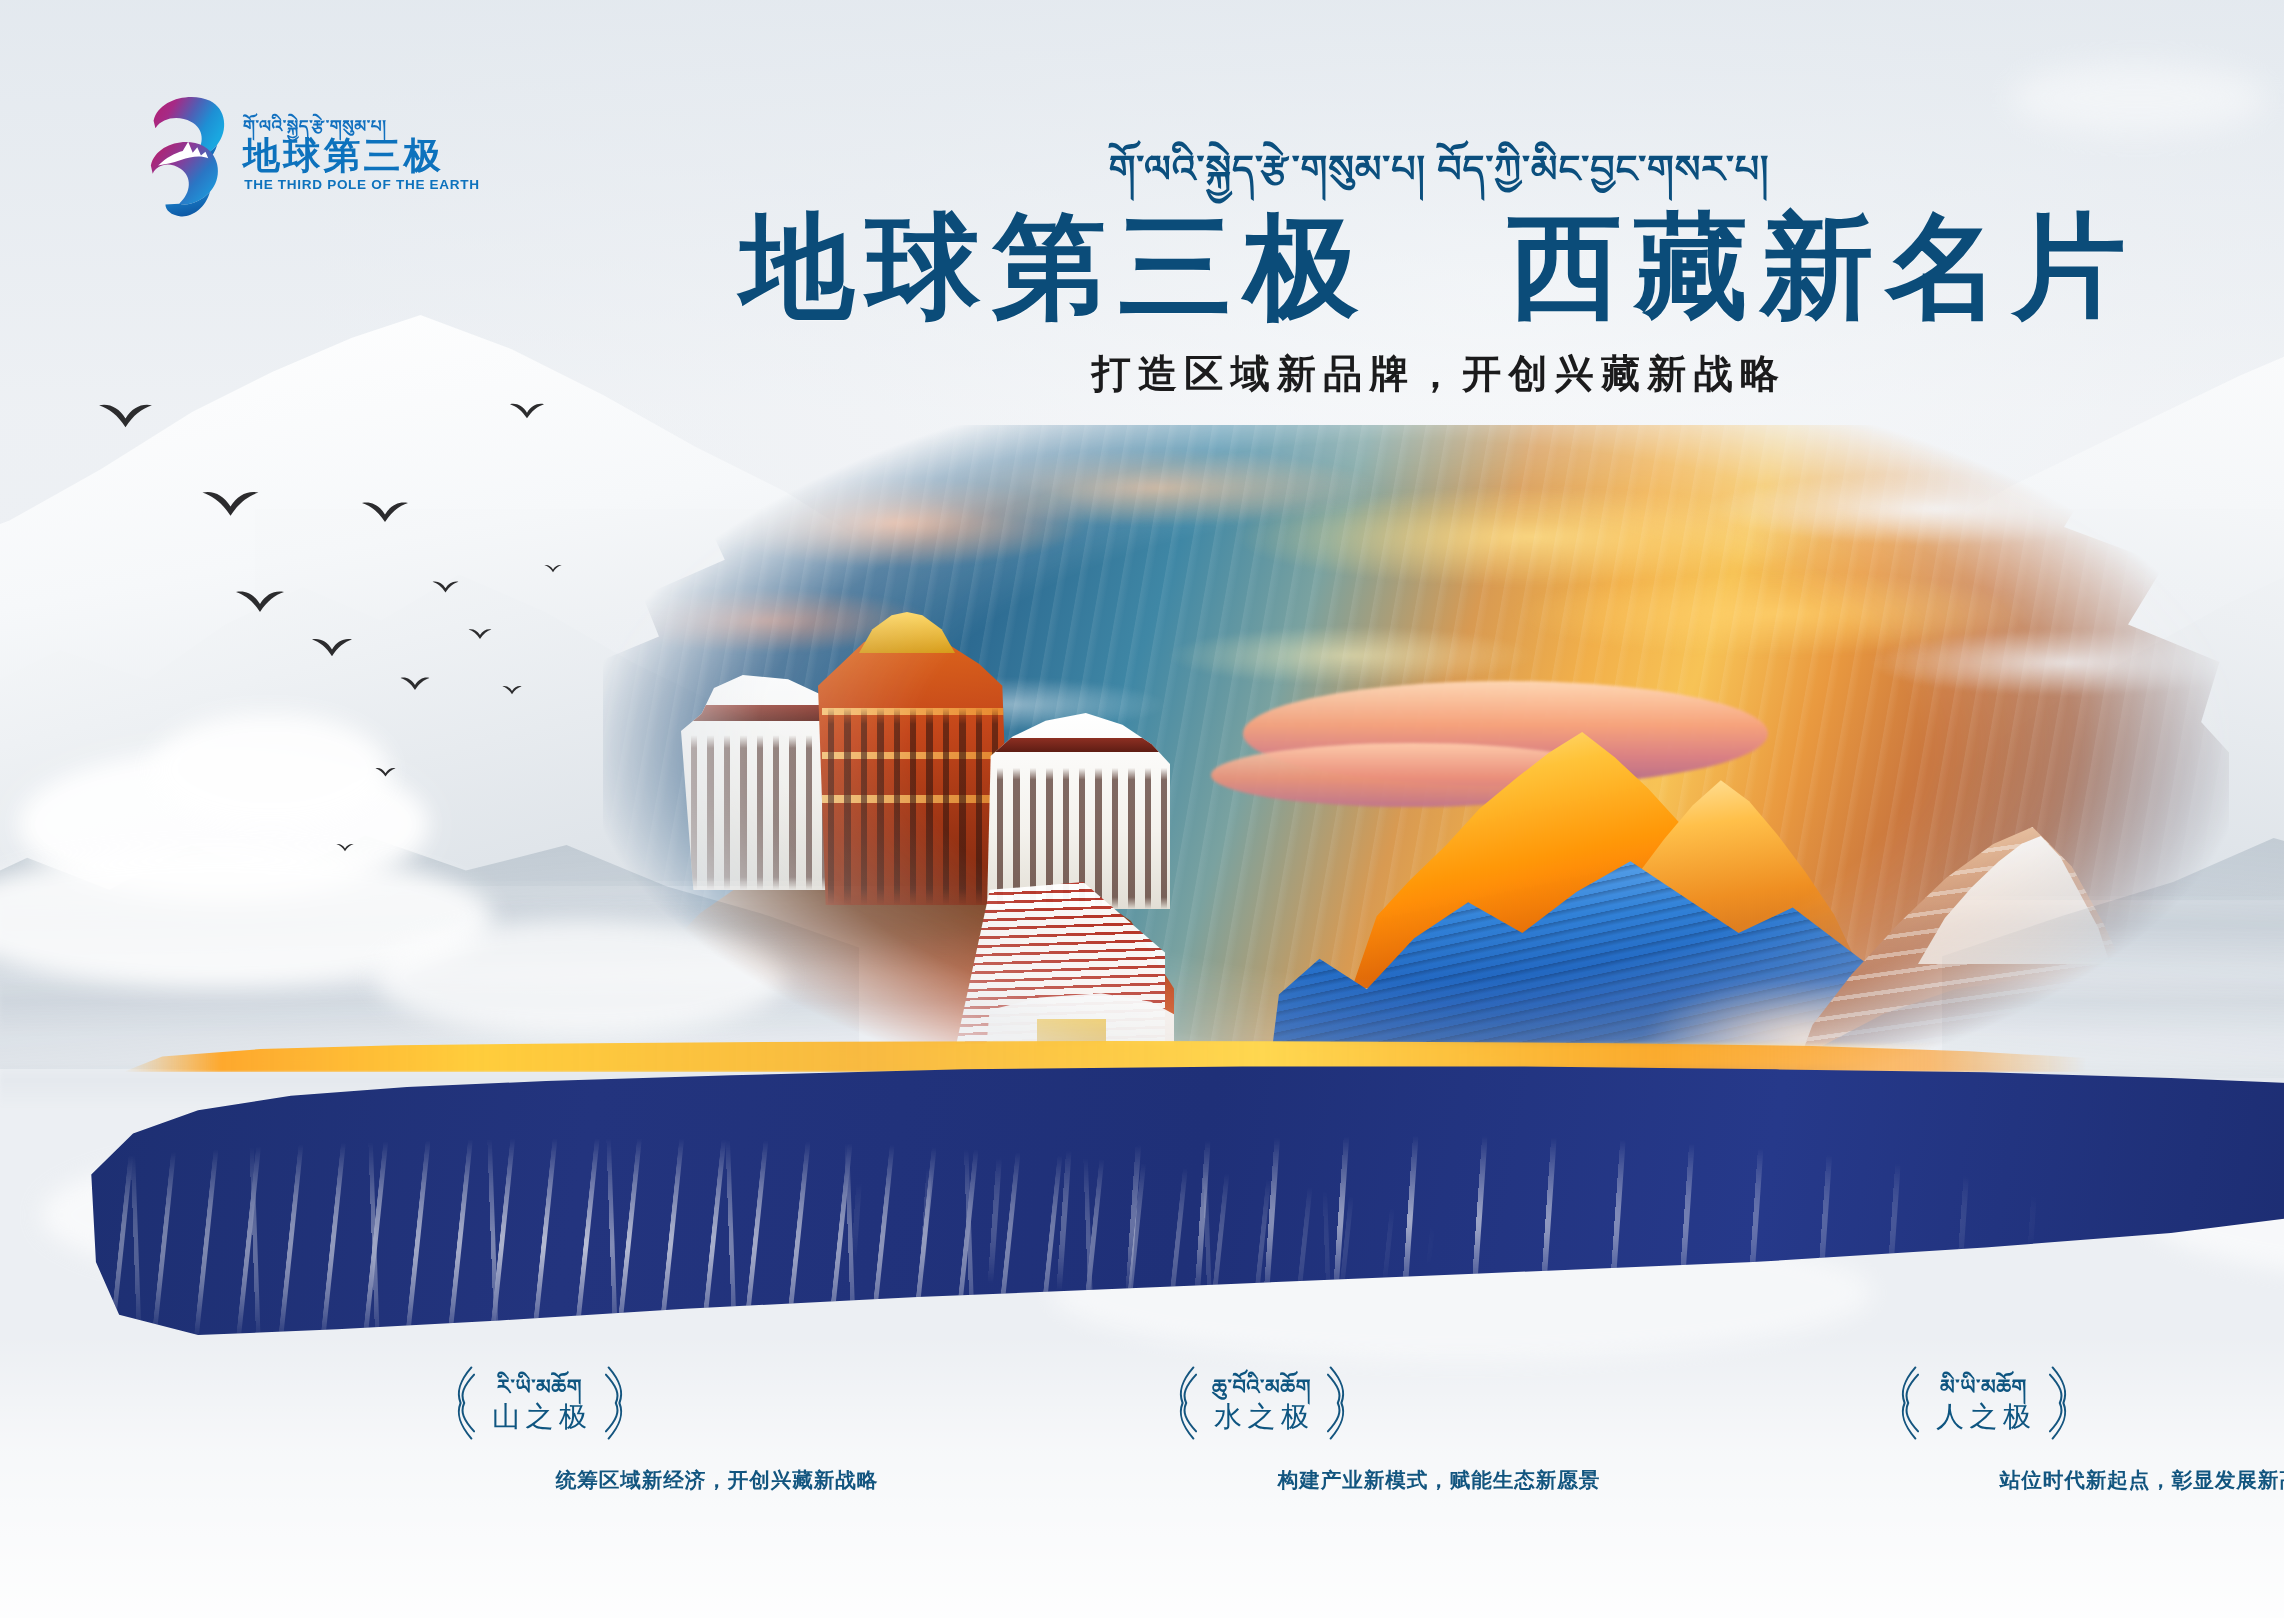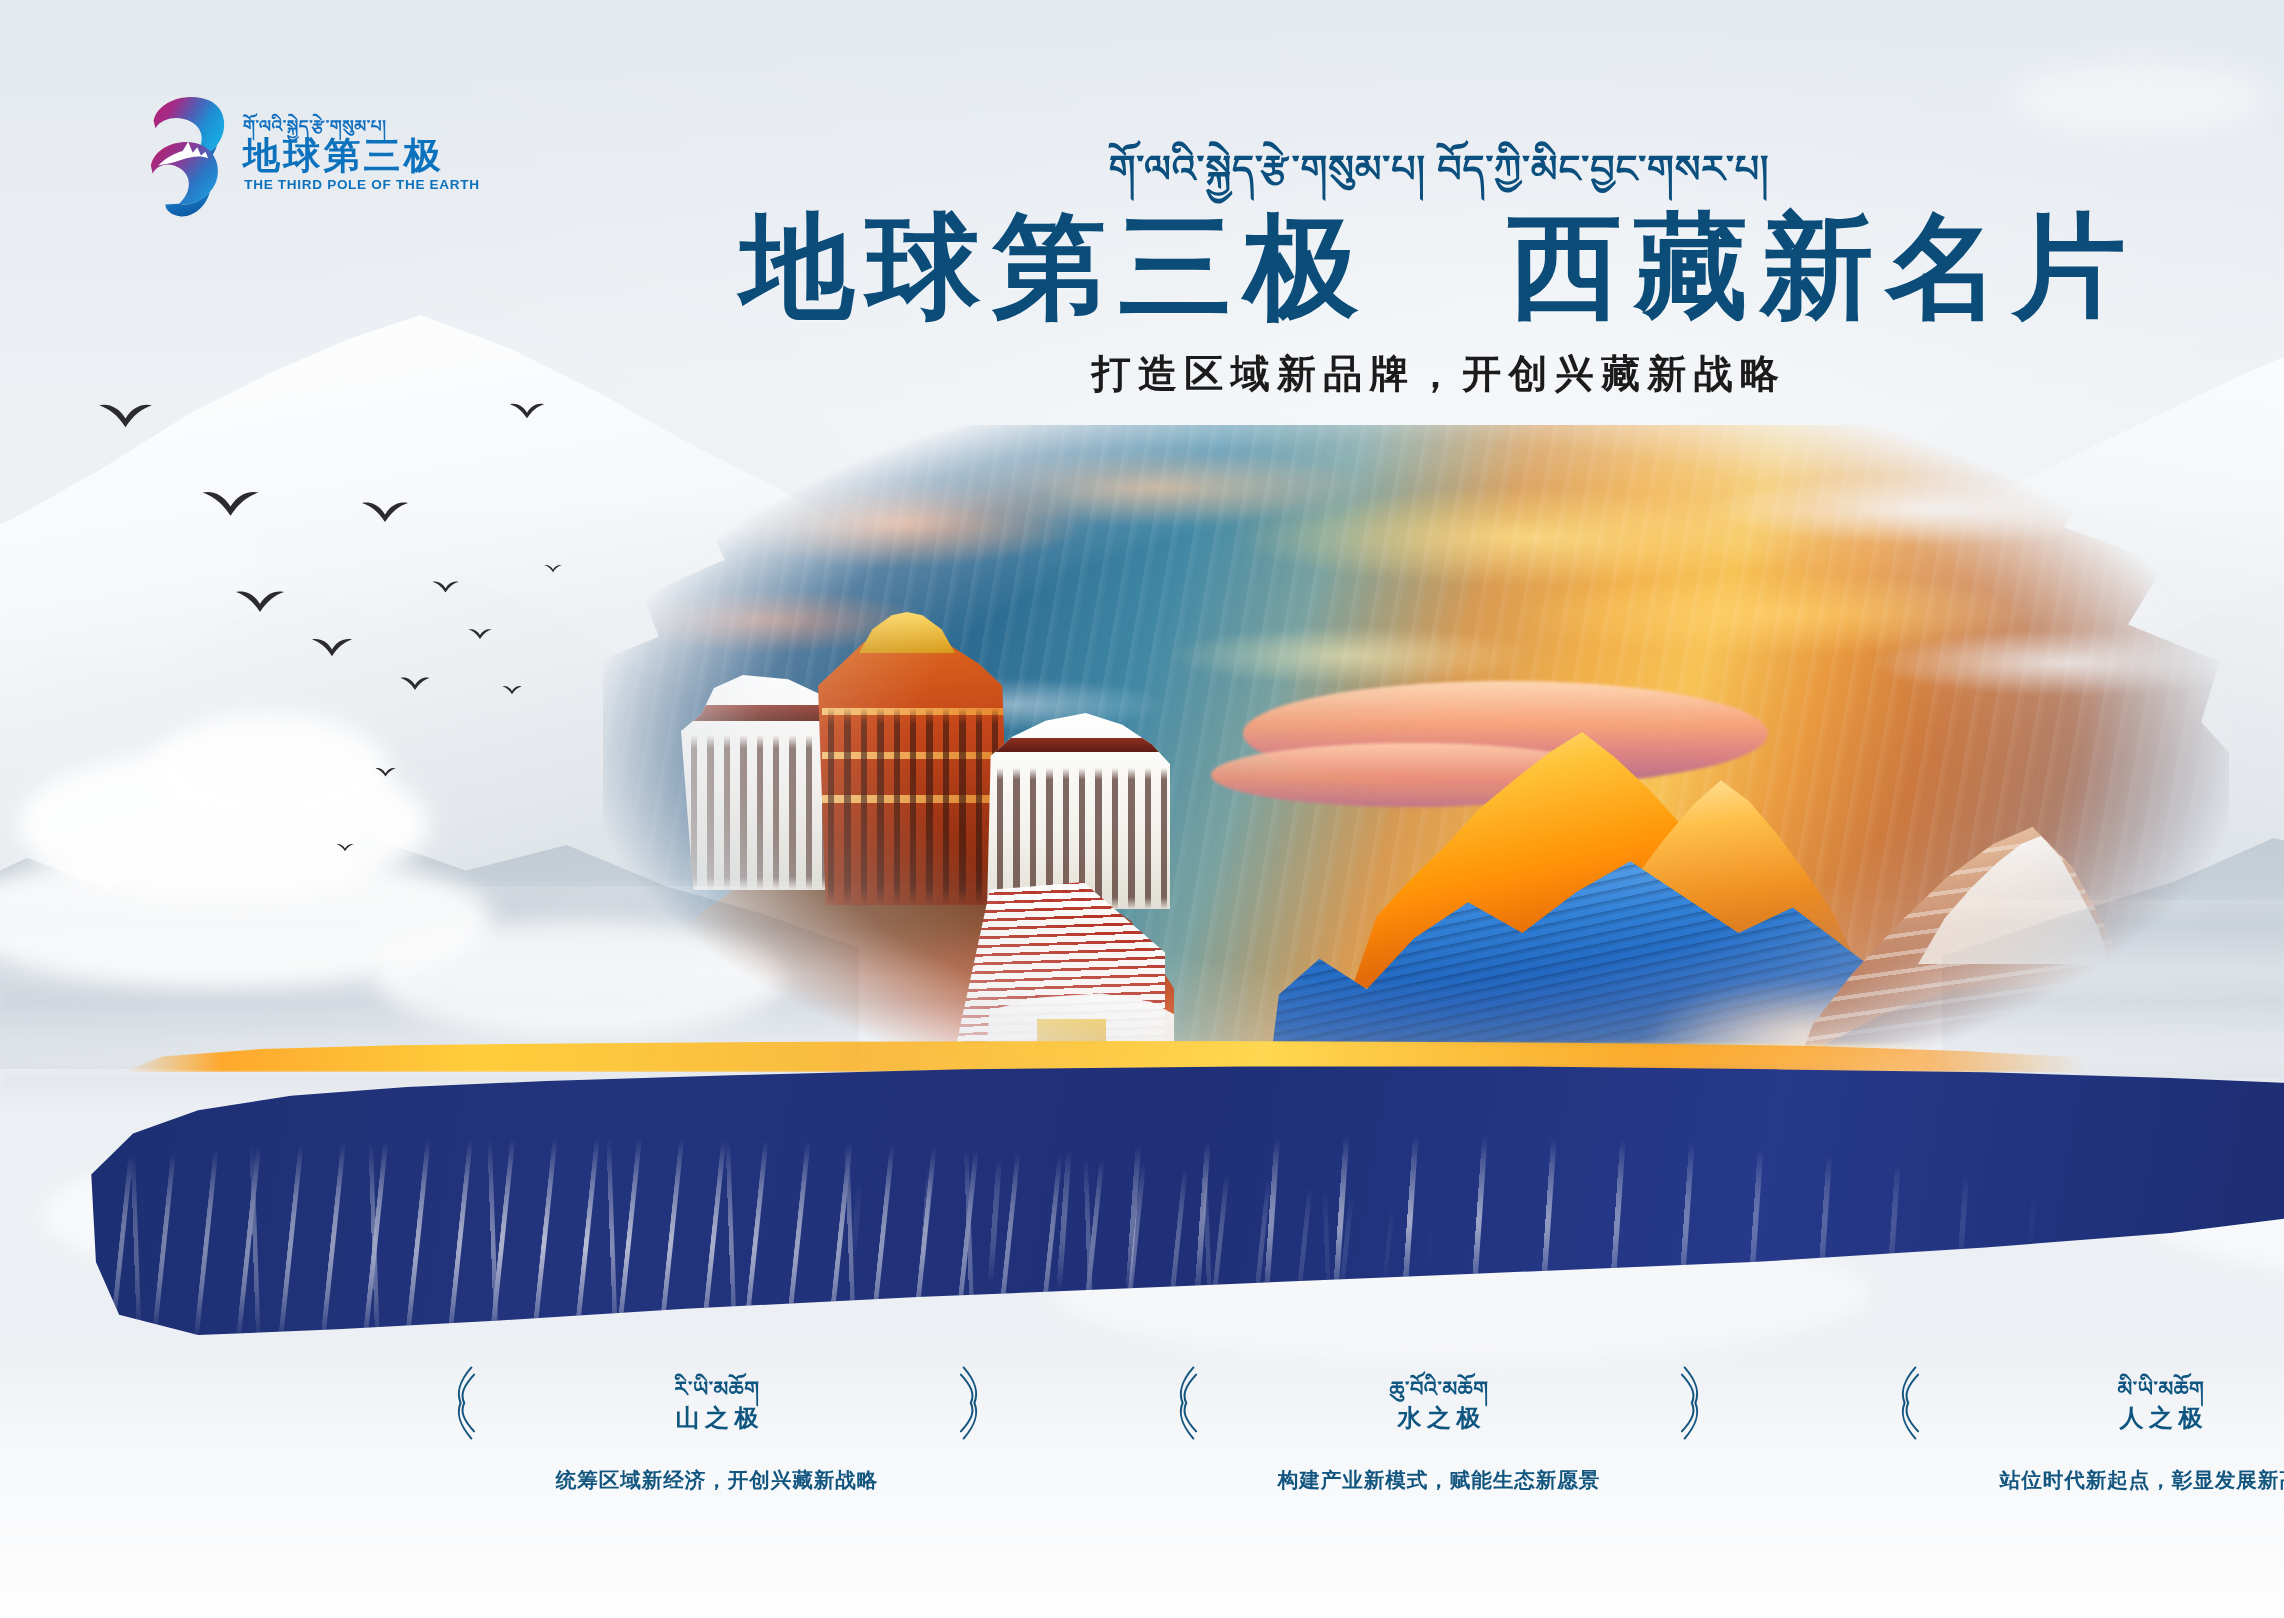--- a/index.html
+++ b/index.html
@@ -432,30 +432,30 @@
   }
 
   
   #pillars {
     position:absolute; left:0; top:1364px; width:2878px;
     display:flex; justify-content:center; gap:183px;
     z-index:40;
   }
   .pillar { width:539px; text-align:center; }
   .pillar-head {
-    display:flex; align-items:center; justify-content:space-between; gap:12px;
+    display:flex; align-items:center; justify-content:flex-start; gap:12px;
   }
   .brk { flex:0 0 auto; }
   .pillar-labels { display:flex; flex-direction:column; align-items:center; }
   .pillar-tib {
     font-size:21px; line-height:1.1; color:#0e5580; font-weight:700;
     letter-spacing:0.5px; white-space:nowrap;
   }
   .pillar-cn {
-    font-size:24px; line-height:1.1; color:#0e5580; font-weight:700;
+    font-size:28px; line-height:1.1; color:#0e5580; font-weight:400;
     letter-spacing:5.5px; white-space:nowrap; margin-top:4.6px;
     padding-left:5.5px;
   }
   .pillar-desc {
     margin-top:23px;
     font-size:20.6px; line-height:1.3; color:#12557f; font-weight:700;
     letter-spacing:0.9px; white-space:nowrap;
   }
 
   

